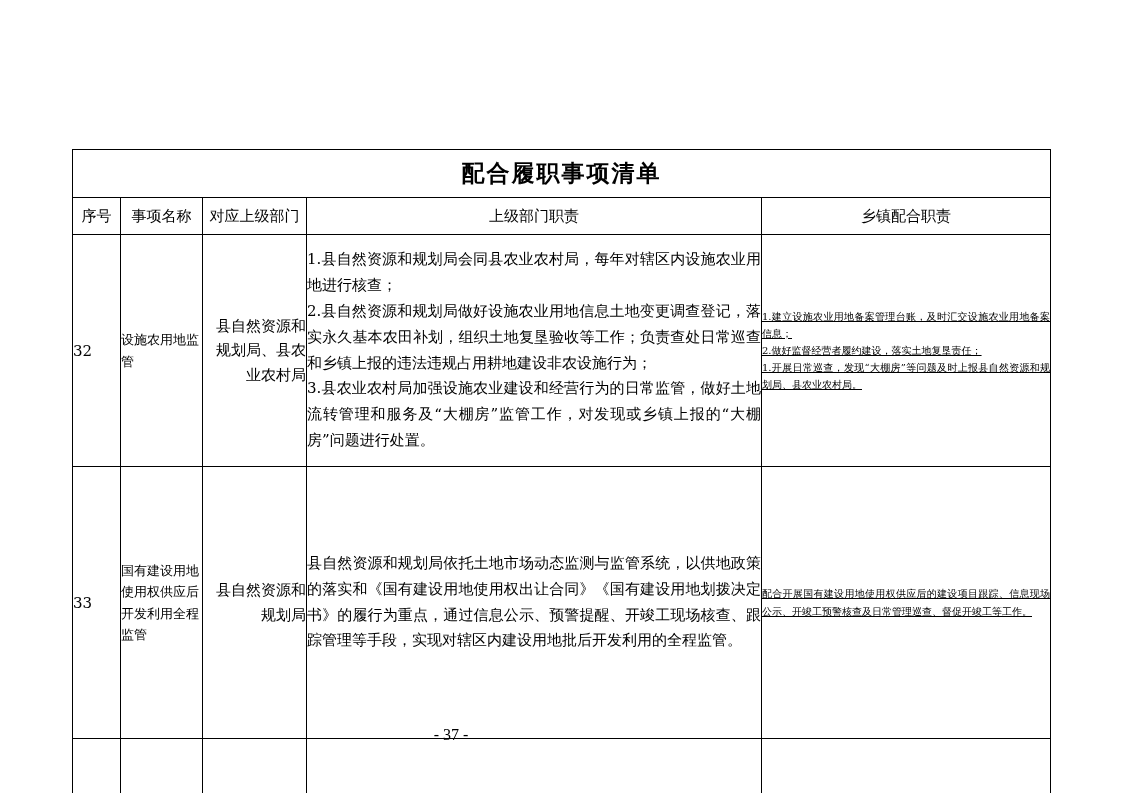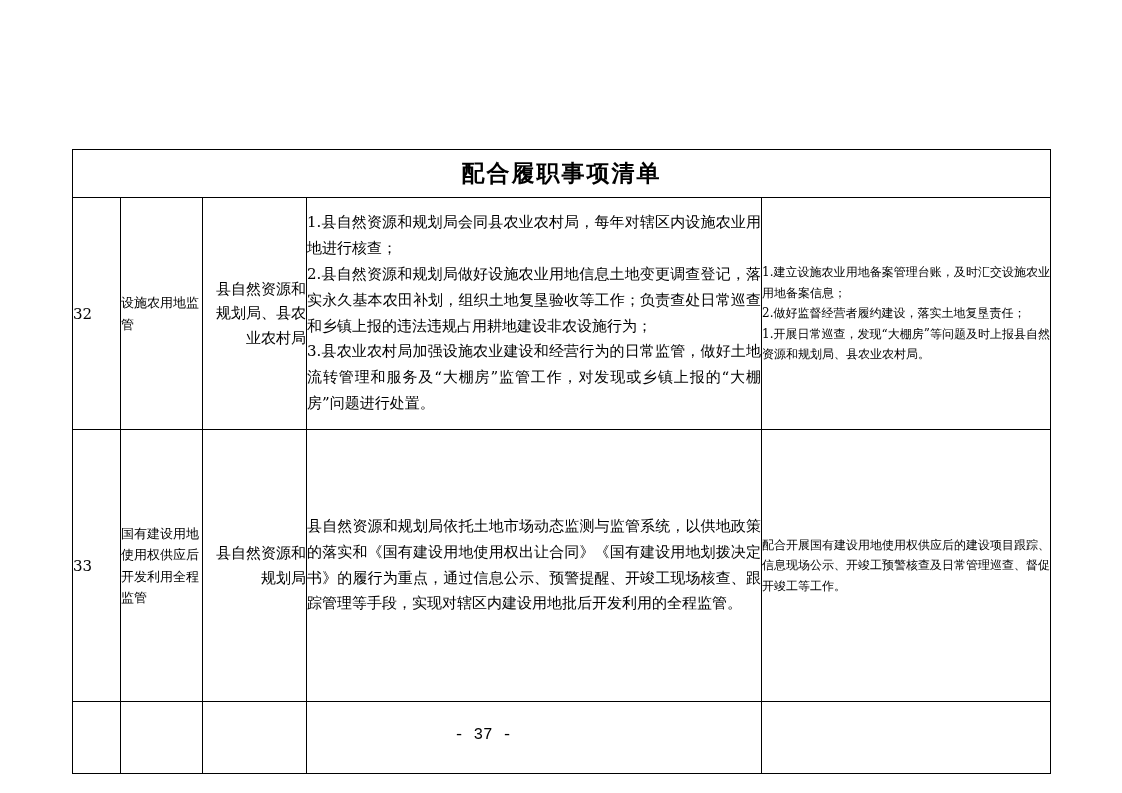--- a/index.html
+++ b/index.html
@@ -77,60 +77,67 @@
     line-height: 1.72;
     padding: 10px 10px 10px 12px;
     text-align: justify;
     vertical-align: top;
   }
   .cell-duty.mid {
     vertical-align: middle;
     font-family: Liberation Serif, serif;
   }
   .cell-town {
-    font-size: 12px;
+    font-size: 10px;
     line-height: 1.72;
     padding: 10px 10px 10px 11px;
     text-align: justify;
     vertical-align: top;
+    text-decoration: underline;
   }
   .cell-town.mid {
     vertical-align: middle;
   }
   .row-32 { height: 232px; }
   .row-33 { height: 272px; }
   .row-blank { height: 72px; }
   .page-number {
     position: absolute;
     left: 0;
     top: 726px;
     width: 902px;
     text-align: center;
     font-size: 16px;
-    font-family: Liberation Mono, monospace;
-    padding-left: 32px;
+    font-family: Liberation Serif, serif;
   }
   p.para { margin: 0; }
 </style>
 </head>
 <body>
 
 <div class="page">
 
   <table class="doc-table">
     <colgroup>
       <col class="col-seq">
       <col class="col-name">
       <col class="col-dept">
       <col class="col-duty">
       <col class="col-town">
     </colgroup>
     <tbody>
       <tr>
         <td class="title-cell" colspan="5">配合履职事项清单</td>
+      </tr>
+      <tr>
+        <td class="head-cell">序号</td>
+        <td class="head-cell">事项名称</td>
+        <td class="head-cell">对应上级部门</td>
+        <td class="head-cell">上级部门职责</td>
+        <td class="head-cell">乡镇配合职责</td>
       </tr>
 
       <tr class="row-32">
         <td class="cell-seq">32</td>
         <td class="cell-name">设施农用地监管</td>
         <td class="cell-dept">县自然资源和规划局、县农业农村局</td>
         <td class="cell-duty">
             <p class="para">1.县自然资源和规划局会同县农业农村局，每年对辖区内设施农业用地进行核查；</p>
             <p class="para">2.县自然资源和规划局做好设施农业用地信息土地变更调查登记，落实永久基本农田补划，组织土地复垦验收等工作；负责查处日常巡查和乡镇上报的违法违规占用耕地建设非农设施行为；</p>
             <p class="para">3.县农业农村局加强设施农业建设和经营行为的日常监管，做好土地流转管理和服务及“大棚房”监管工作，对发现或乡镇上报的“大棚房”问题进行处置。</p>

